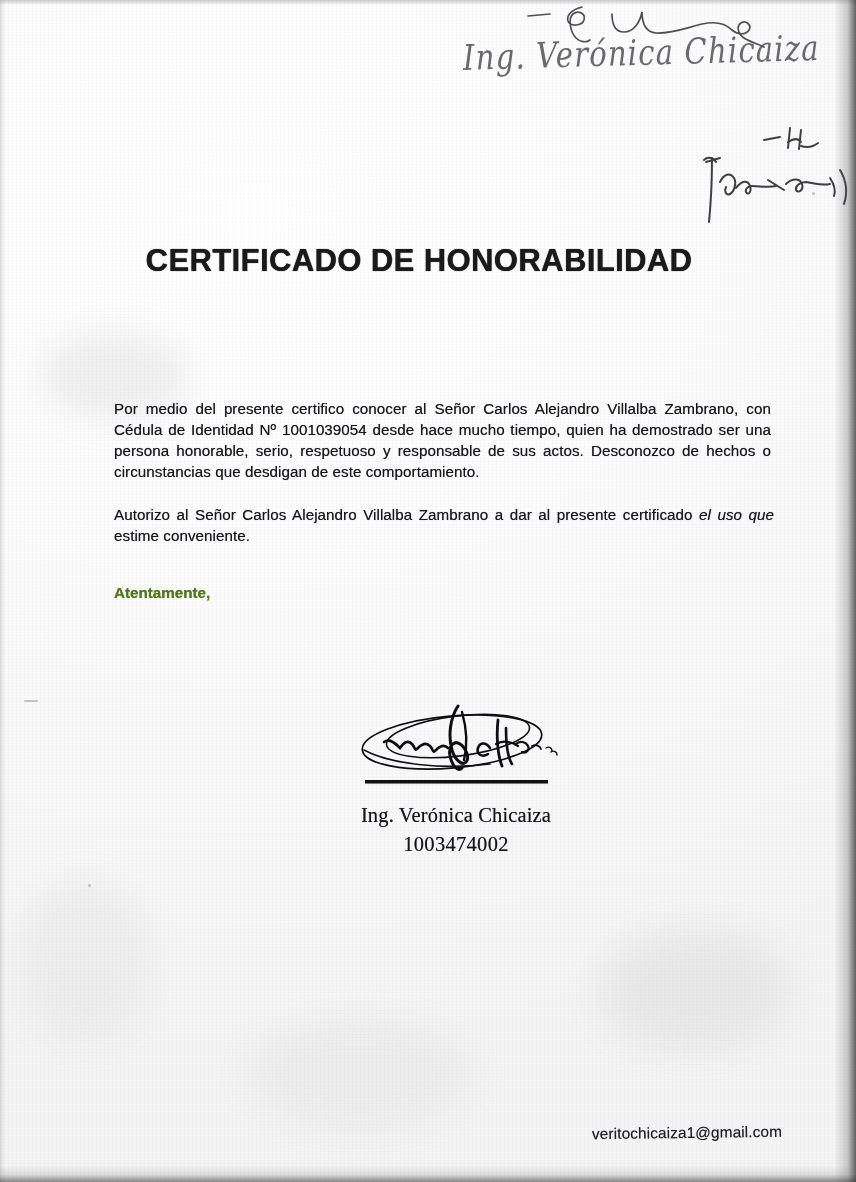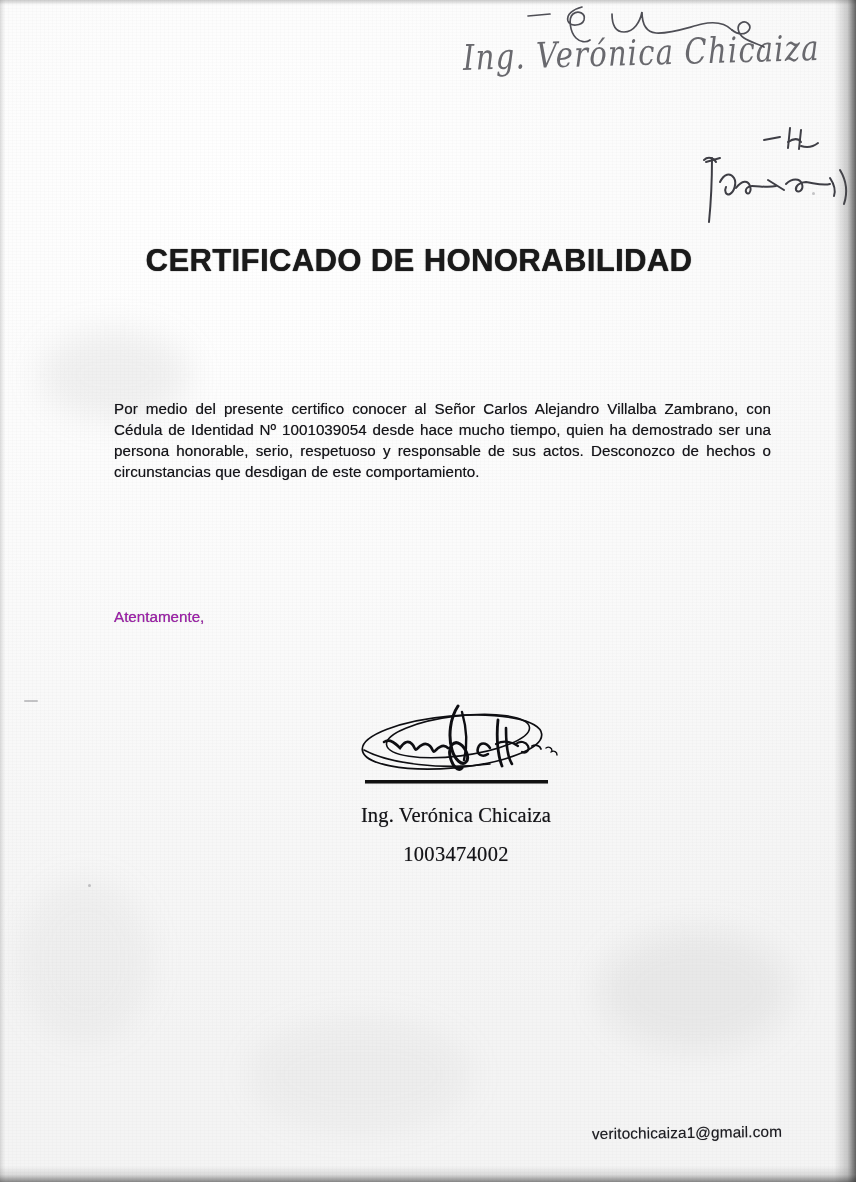--- a/index.html
+++ b/index.html
@@ -126,24 +126,25 @@
     margin: 0 0 22px 0;
     letter-spacing: .05px;
   }
   .para.p1 { width: 657px; text-align: justify; }
   .para.p2 { width: 660px; text-align: justify; }
   .para em { font-style: italic; }
 
   #closing {
     position: absolute;
     left: 114px;
-    top: 608px;
+    top: 584px;
     font-size: 15.2px;
-    color: #a21caf;
+    color: #4d7c0f;
     text-shadow: 0 0 .7px rgba(0,0,0,.55);
+    font-weight: bold;
   }
 
   
   #sig-block {
     position: absolute;
     left: 306px;
     top: 700px;
     width: 300px;
     text-align: center;
   }
@@ -163,21 +164,21 @@
     color: #141418;
     text-shadow: 0 0 .7px rgba(0,0,0,.5);
   }
   .sig-name {
     font-size: 20.5px;
     margin-top: 21px;
     letter-spacing: .15px;
   }
   .sig-id {
     font-size: 20.5px;
-    margin-top: 16px;
+    margin-top: 6px;
     letter-spacing: .3px;
   }
 
   
   #footer-email {
     position: absolute;
     left: 592px;
     top: 1124px;
     font-family: "Liberation Sans", sans-serif;
     font-size: 15.4px;
@@ -238,20 +239,21 @@
       <path d="M118,66 C124,60 132,60 134,66 C136,72 130,76 128,72 C127,68 132,64 138,64 C146,65 154,68 162,66"></path>
       <path d="M162,60 C166,66 168,72 166,78"></path>
       <path d="M172,52 C178,62 180,74 176,86"></path>
     </g>
   </svg>
 
   <div id="title">CERTIFICADO DE HONORABILIDAD</div>
 
   <div id="body-block">
     <p class="para p1">Por medio del presente certifico conocer al Señor Carlos Alejandro Villalba Zambrano, con Cédula de Identidad Nº 1001039054 desde hace mucho tiempo, quien ha demostrado ser una persona honorable, serio, respetuoso y responsable de sus actos. Desconozco de hechos o circunstancias que desdigan de este comportamiento.</p>
+    <p class="para p2"><span>Autorizo al Señor Carlos Alejandro Villalba Zambrano a dar al presente certificado </span><em>el uso que</em><span> estime conveniente.</span></p>
   </div>
 
   <div id="closing">Atentamente,</div>
 
   <div id="sig-block">
 
     <div id="sig-mark">
       <svg style="position:absolute; left:44px; top:-2px;" width="215" height="84" viewBox="0 0 215 84">
         <g fill="none" stroke="#0e0e12" stroke-linecap="round">
 

